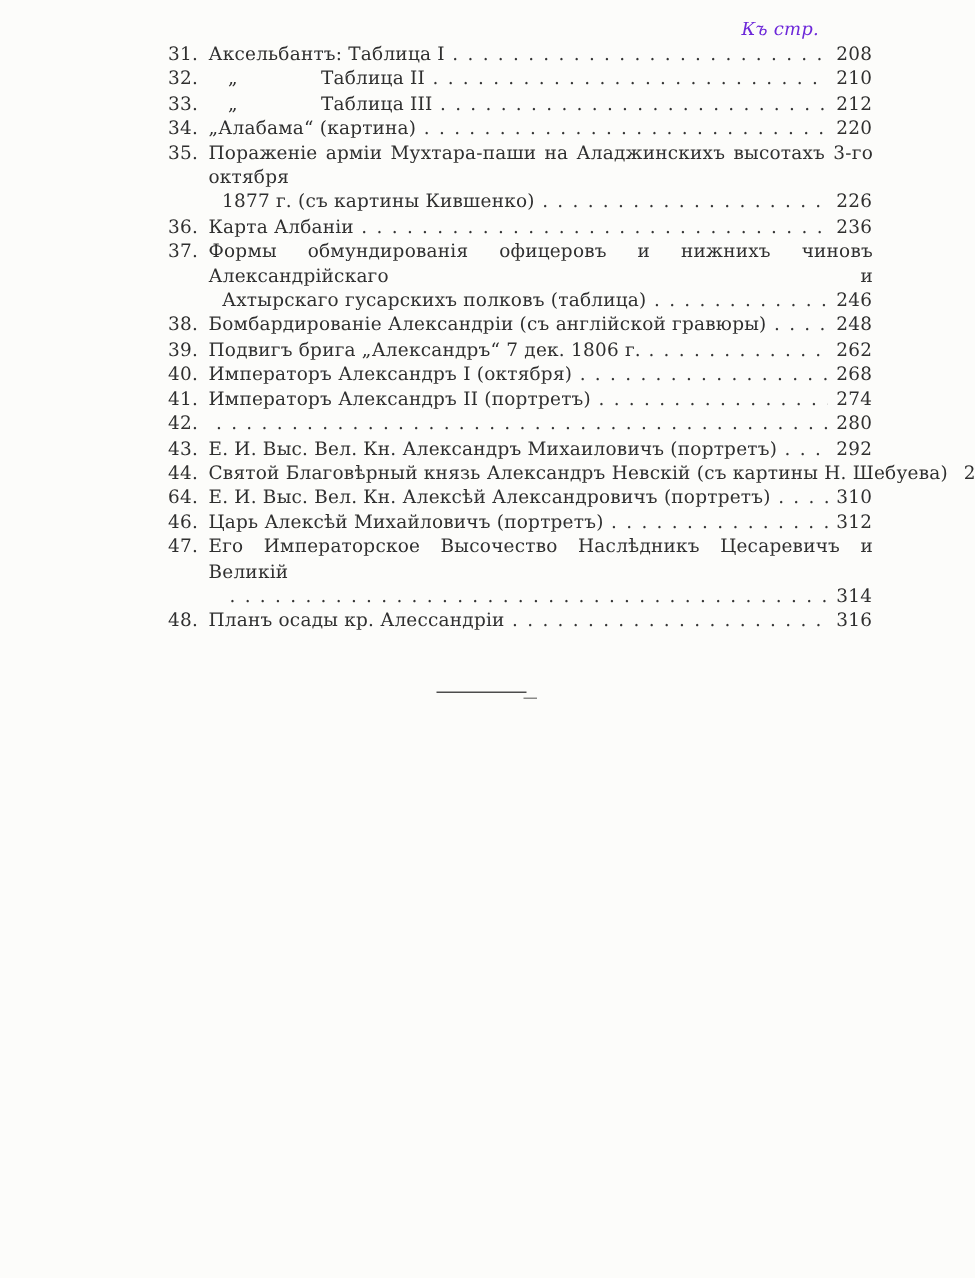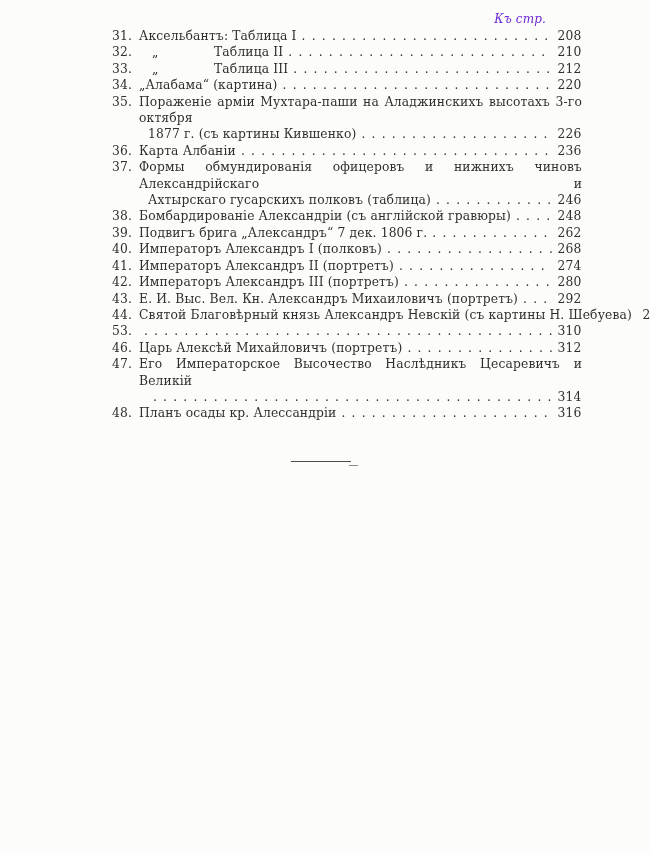--- a/index.html
+++ b/index.html
@@ -124,55 +124,55 @@
 
     <div class="row">
       <span class="num">39.</span>
       <span class="title">Подвигъ брига „Александръ“ 7 дек. 1806 г.</span>
       <span class="leader">. . . . . . . . . . . . . . . . . . . . . . . . . . . . . . . . . . . . . . . . . . . . . . . . . . . . . . . . . . . . . . . . . . . . . . . .</span>
       <span class="pg">262</span>
     </div>
 
     <div class="row">
       <span class="num">40.</span>
-      <span class="title">Императоръ Александръ I (полковъ)</span>
+      <span class="title">Императоръ Александръ I (октября)</span>
       <span class="leader">. . . . . . . . . . . . . . . . . . . . . . . . . . . . . . . . . . . . . . . . . . . . . . . . . . . . . . . . . . . . . . . . . . . . . . . .</span>
       <span class="pg">268</span>
     </div>
 
     <div class="row">
       <span class="num">41.</span>
       <span class="title">Императоръ Александръ II (портретъ)</span>
       <span class="leader">. . . . . . . . . . . . . . . . . . . . . . . . . . . . . . . . . . . . . . . . . . . . . . . . . . . . . . . . . . . . . . . . . . . . . . . .</span>
       <span class="pg">274</span>
     </div>
 
     <div class="row">
       <span class="num">42.</span>
-      <span class="title">Императоръ Александръ III (портретъ)</span>
       <span class="leader">. . . . . . . . . . . . . . . . . . . . . . . . . . . . . . . . . . . . . . . . . . . . . . . . . . . . . . . . . . . . . . . . . . . . . . . .</span>
       <span class="pg">280</span>
     </div>
 
     <div class="row">
       <span class="num">43.</span>
       <span class="title">Е. И. Выс. Вел. Кн. Александръ Михаиловичъ (портретъ)</span>
       <span class="leader">. . . . . . . . . . . . . . . . . . . . . . . . . . . . . . . . . . . . . . . . . . . . . . . . . . . . . . . . . . . . . . . . . . . . . . . .</span>
       <span class="pg">292</span>
     </div>
 
     <div class="row">
       <span class="num">44.</span>
       <span class="title">Святой Благовѣрный князь Александръ Невскій (съ картины Н. Шебуева)</span>
       <span class="leader">. . . . . . . . . . . . . . . . . . . . . . . . . . . . . . . . . . . . . . . . . . . . . . . . . . . . . . . . . . . . . . . . . . . . . . . .</span>
       <span class="pg">294</span>
     </div>
 
     <div class="row">
-      <span class="num">53.</span>
+      <span class="num">64.</span>
+      <span class="title">Е. И. Выс. Вел. Кн. Алексѣй Александровичъ (портретъ)</span>
       <span class="leader">. . . . . . . . . . . . . . . . . . . . . . . . . . . . . . . . . . . . . . . . . . . . . . . . . . . . . . . . . . . . . . . . . . . . . . . .</span>
       <span class="pg">310</span>
     </div>
 
     <div class="row">
       <span class="num">46.</span>
       <span class="title">Царь Алексѣй Михайловичъ (портретъ)</span>
       <span class="leader">. . . . . . . . . . . . . . . . . . . . . . . . . . . . . . . . . . . . . . . . . . . . . . . . . . . . . . . . . . . . . . . . . . . . . . . .</span>
       <span class="pg">312</span>
     </div>

